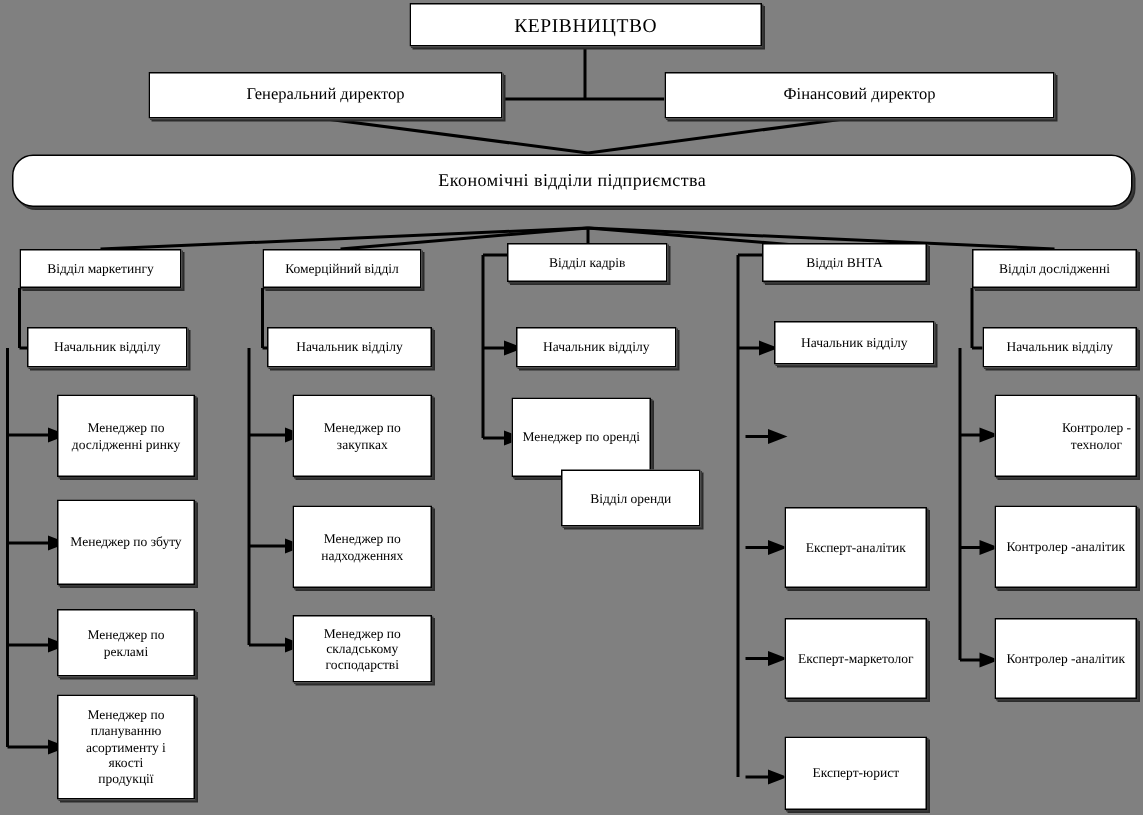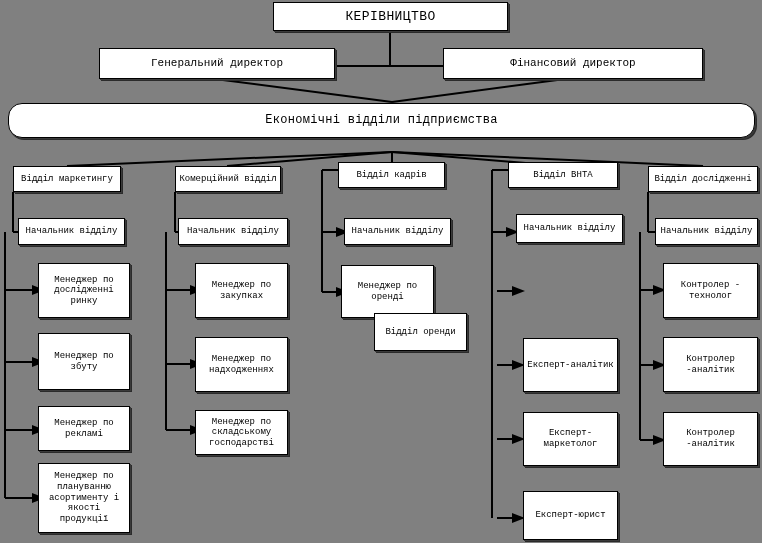--- a/index.html
+++ b/index.html
@@ -6,21 +6,21 @@
     margin: 0;
     padding: 0;
     background: #808080;
   }
   #canvas {
     position: relative;
     width: 762px;
     height: 543px;
     background: #808080;
     overflow: hidden;
-    font-family: Liberation Mono, monospace;
+    font-family: Liberation Serif, serif;
   }
   
   #wires {
     position: absolute;
     left: 0;
     top: 0;
     width: 762px;
     height: 543px;
   }
   .box {
@@ -233,21 +233,21 @@
   <div class="box t-leaf" style="left:523px; top:338px; width:95px; height:54px;">
     <span>Експерт-аналітик</span>
   </div>
   <div class="box t-leaf" style="left:523px; top:412px; width:95px; height:54px;">
     <span>Експерт-маркетолог</span>
   </div>
   <div class="box t-leaf" style="left:523px; top:491px; width:95px; height:49px;">
     <span>Експерт-юрист</span>
   </div>
 
-  <div class="box t-leaf" style="left:663px; top:263px; width:95px; height:55px;">
+  <div class="box t-leaf" style="left:663px; top:263px; width:95px; height:55px;justify-content:flex-end;">
     <span>Контролер -
 технолог</span>
   </div>
   <div class="box t-leaf" style="left:663px; top:337px; width:95px; height:55px;">
     <span>Контролер -аналітик</span>
   </div>
   <div class="box t-leaf" style="left:663px; top:412px; width:95px; height:54px;">
     <span>Контролер -аналітик</span>
   </div>
 

